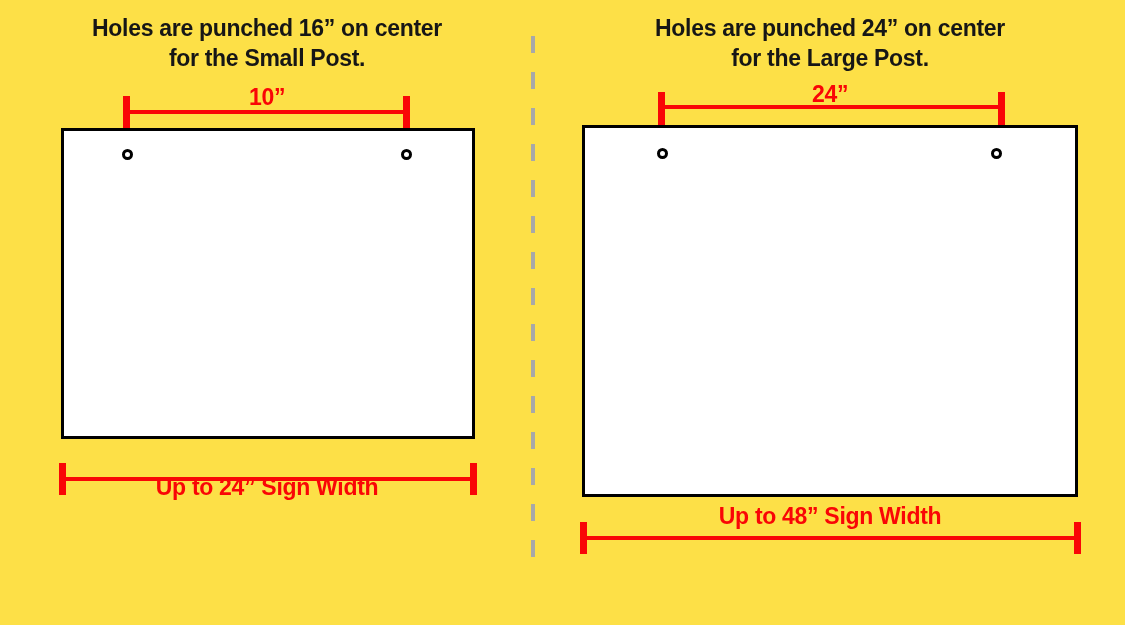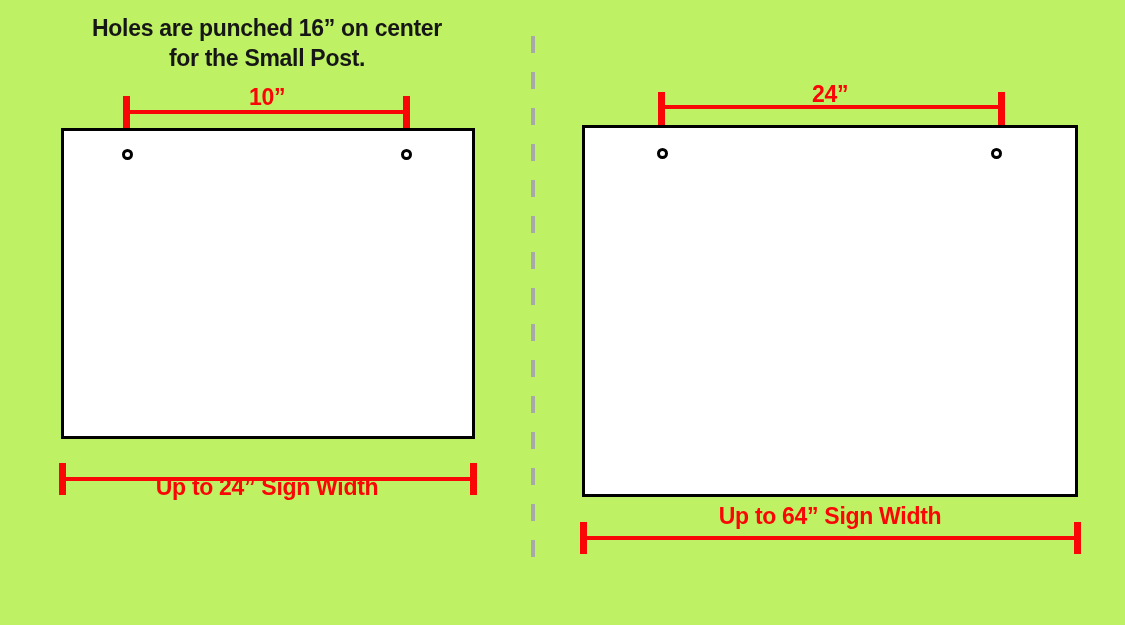--- a/index.html
+++ b/index.html
@@ -1,19 +1,19 @@
 <!DOCTYPE html>
 <html><head>
 <meta charset="utf-8">
 <style>
   html,body { margin:0; padding:0; background:#ffffff; }
   .canvas {
     position:relative;
     width:1125px; height:625px;
-    background:#bef264;
+    background:#fde047;
     font-family:"Liberation Sans", sans-serif;
     overflow:hidden;
   }
   
   .title {
     position:absolute;
     text-align:center;
     font-size:23px;
     line-height:30px;
     font-weight:600;
@@ -107,28 +107,32 @@
   <div class="hole h0l"></div>
   <div class="hole h0r"></div>
 
   <div class="dlabel d0bot">Up to 24” Sign Width</div>
   <div class="hline l0bot"></div>
   <div class="tick k0bl"></div>
   <div class="tick k0br"></div>
 
   <div class="divider"></div>
 
+  <div class="title t1">
+    <div>Holes are punched 24” on center</div>
+    <div>for the Large Post.</div>
+  </div>
 
   <div class="dlabel d1top">24”</div>
   <div class="hline l1top"></div>
   <div class="tick k1tl"></div>
   <div class="tick k1tr"></div>
 
   <div class="sign r1"></div>
   <div class="hole h1l"></div>
   <div class="hole h1r"></div>
 
-  <div class="dlabel d1bot">Up to 64” Sign Width</div>
+  <div class="dlabel d1bot">Up to 48” Sign Width</div>
   <div class="hline l1bot"></div>
   <div class="tick k1bl"></div>
   <div class="tick k1br"></div>
 
 </div>
 
 </body></html>

